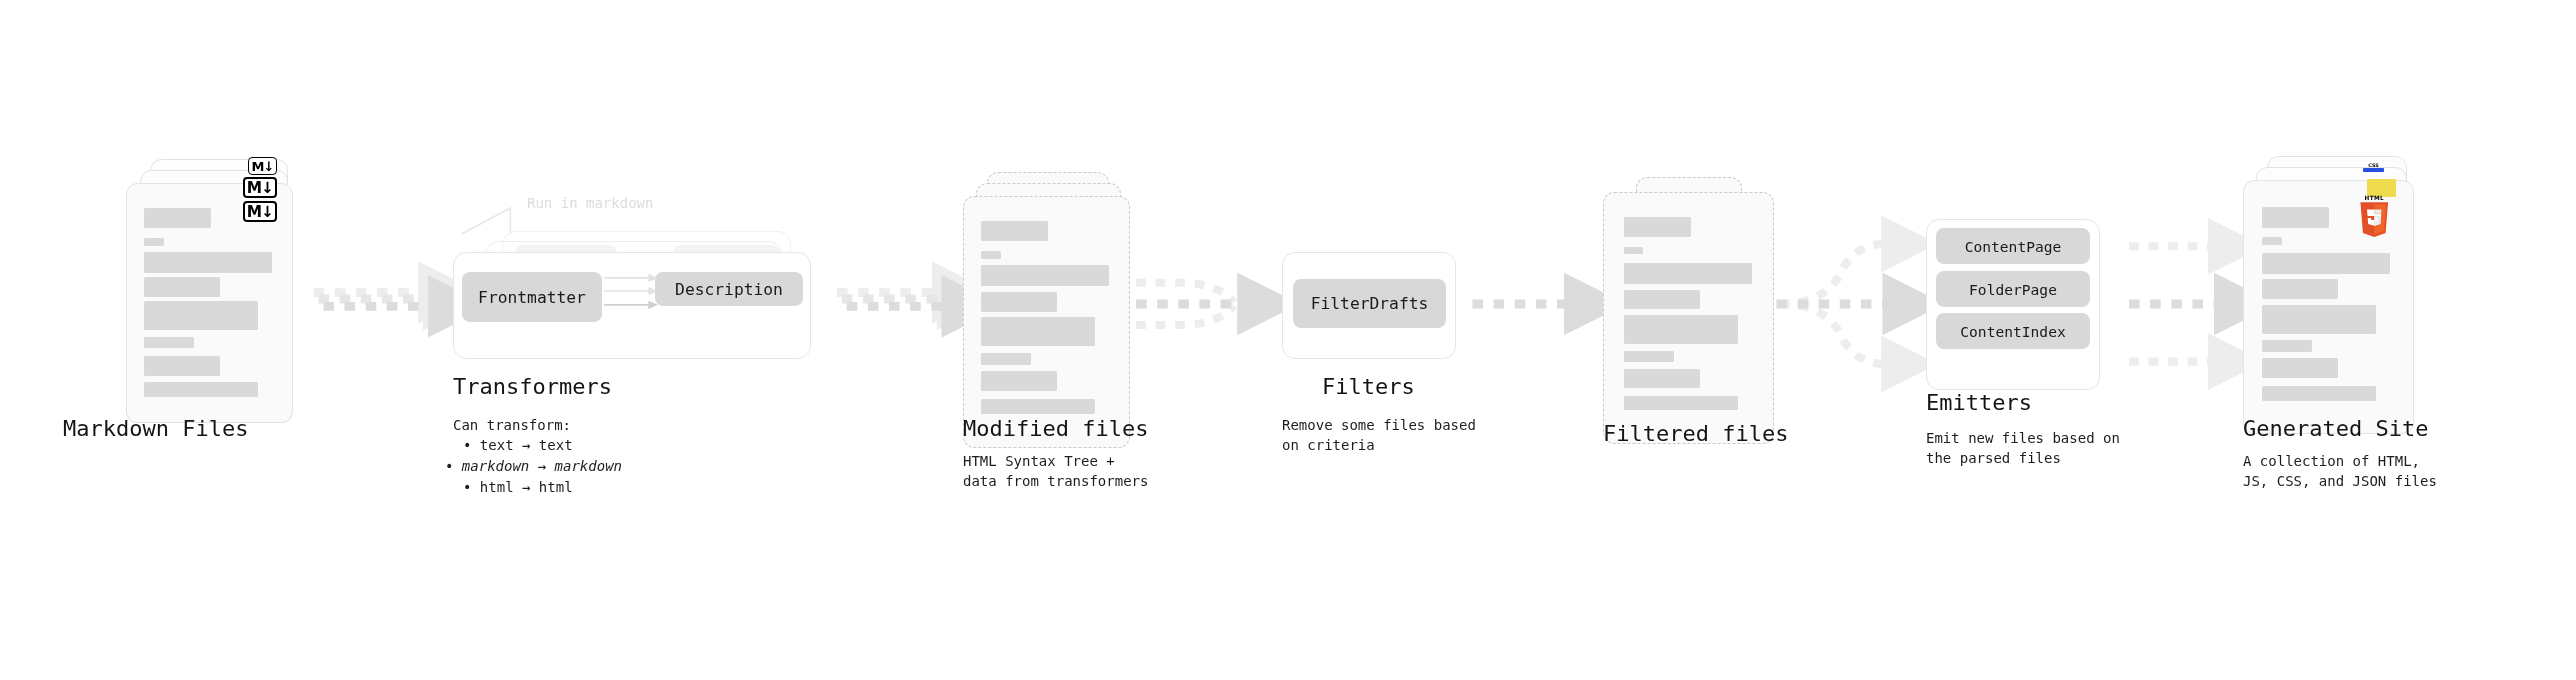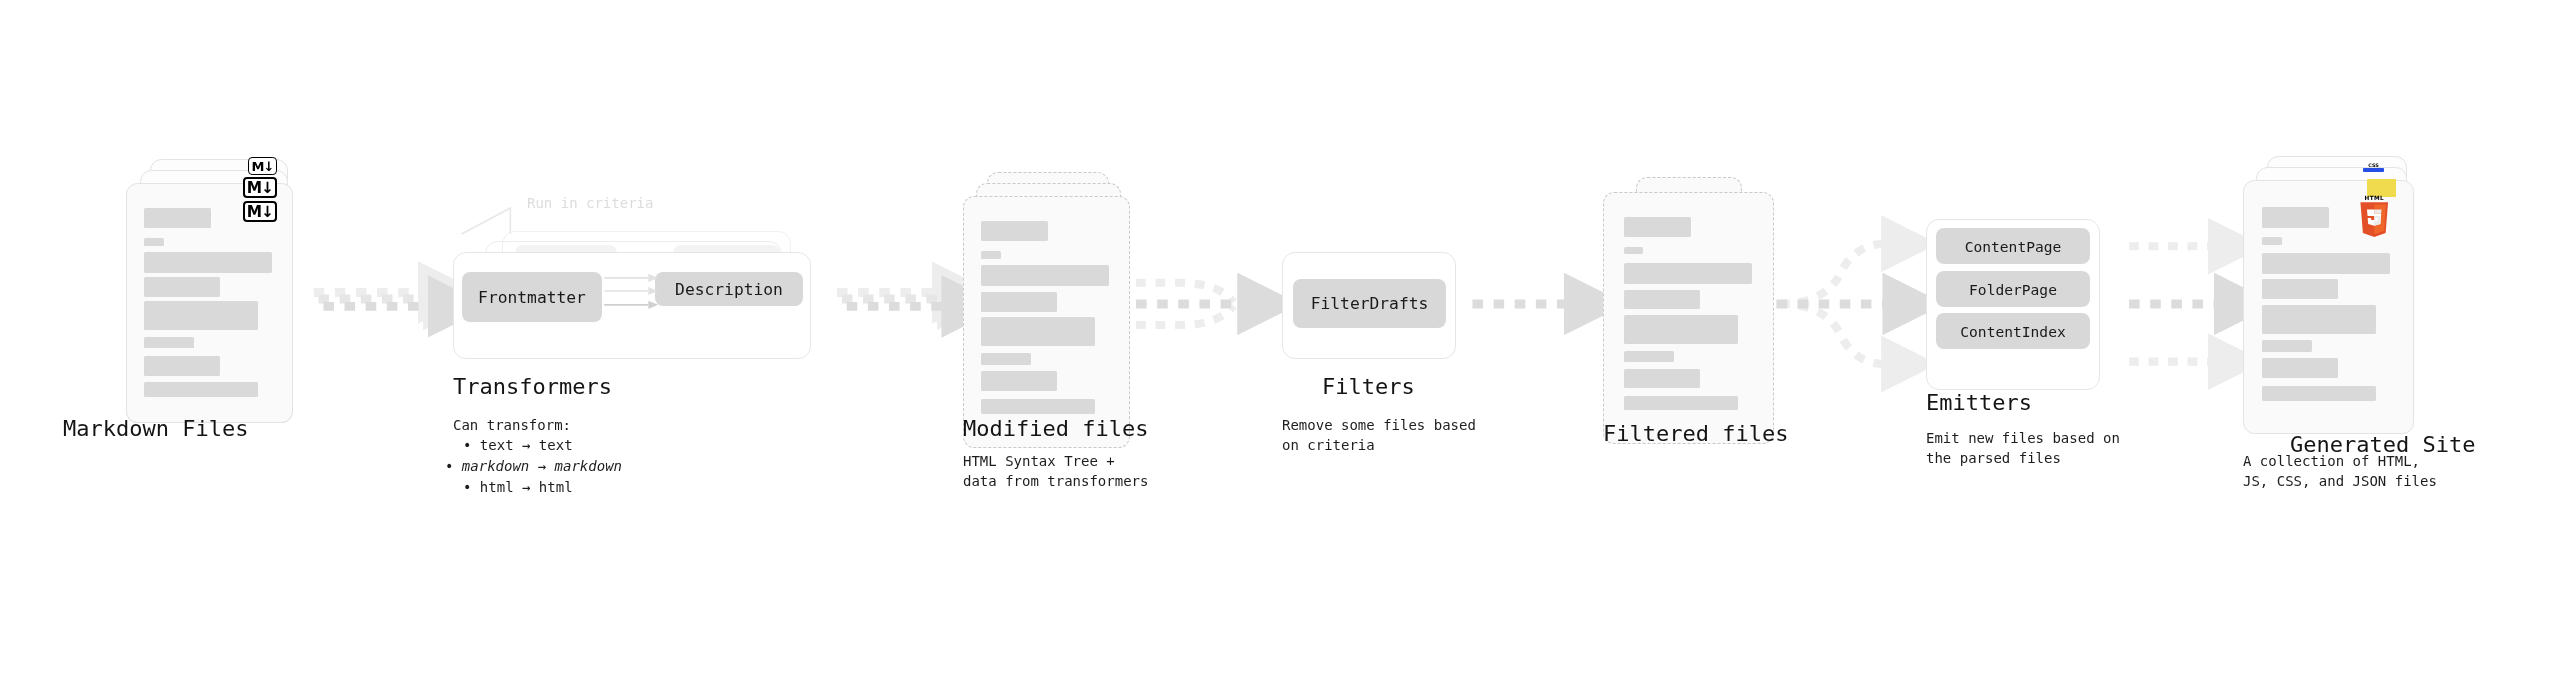--- a/index.html
+++ b/index.html
@@ -221,21 +221,21 @@
       <div class="badge-md" style="left:117px; top:42px; width:34px; height:21px; font-size:15.4px;">M↓</div>
       <div class="badge-md" style="left:117px; top:18px; width:34px; height:21px; font-size:15.4px; border-width:2.4px;">M↓</div>
       <div class="badge-md" style="left:122px; top:-1.6px; width:29px; height:18px; font-size:13px; border-width:1.6px;">M↓</div>
     </div>
     <div class="title" style="left:62px; top:208px; position:absolute;"></div>
 
   </div>
   <div class="title" style="left: 63px; top: 416px;">Markdown Files</div>
 
   <div class="stage">
-    <div class="annot" style="left:527px; top:195px;">Run in criteria</div>
+    <div class="annot" style="left:527px; top:195px;">Run in markdown</div>
 
     <div class="group-box ghost2" style="left:502px; top:231px; width:289px; height:104px;">
       <div class="chip ghost-b" style="left:12.2px; top:13px; width:102px; height:47px;"></div>
       <div class="chip ghost-b" style="left:170px; top:13px; width:107px; height:47px;"></div>
     </div>
     <div class="group-box ghost1" style="left:485px; top:241px; width:297px; height:104px;">
       <div class="chip ghost-a" style="left:11.4px; top:13px; width:104px; height:47px;"></div>
       <div class="chip ghost-a" style="left:172px; top:13px; width:110px; height:47px;"></div>
     </div>
 
@@ -345,19 +345,19 @@
         <div class="h5-word">HTML</div>
         <svg width="32.5" height="36" viewBox="0 0 40 44">
           <path d="M3 0 L37 0 L34 38 L20 43 L6 38 Z" fill="#e34f26"></path>
           <path d="M20 3 L34.5 3 L32 35.6 L20 39.6 Z" fill="#ef652a"></path>
           <path d="M20 9 L11 9 L11.8 17 L20 17 L20 22 L16.3 22 L16.1 19.5 L11.9 19.5
                    L12.5 27 L20 29 L20 24 L20.1 24 L20.1 29 L27.5 27 L28.6 14 L20 14 Z" fill="#ffffff"></path>
           <path d="M20 9 L29 9 L28.4 14 L20 14 Z M20 22 L20 17 L28.2 17 L27.5 27 L20 29 L20 24 L24 22.9 L24.3 19.5 L20 19.5 Z" fill="#ebebeb"></path>
         </svg>
       </div>
     </div>
-    <div class="title" style="left: 2243px; top: 432px; margin-left: 47px;">Generated Site</div>
+    <div class="title" style="left: 2243px; top: 416px;">Generated Site</div>
     <div class="subtitle" style="left: 2243px; top: 452px;">A collection of HTML,
 JS, CSS, and JSON files</div>
   </div>
 
 </div>
 
 
 </body></html>

